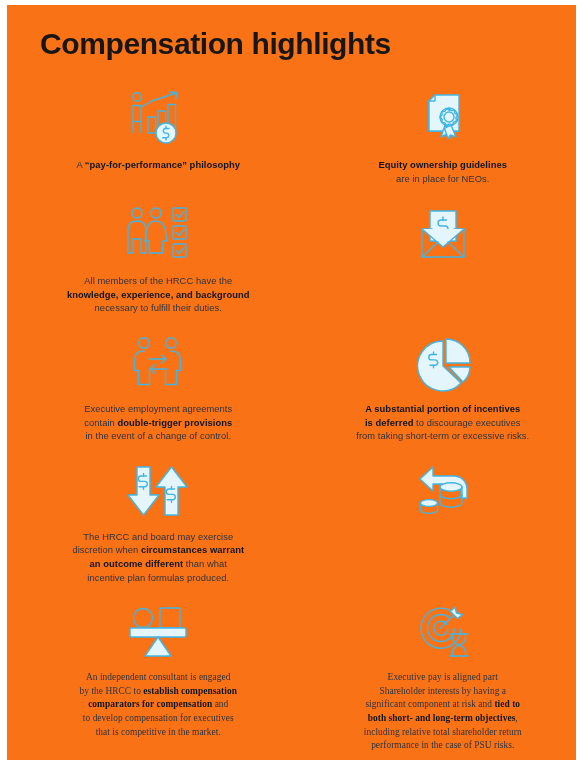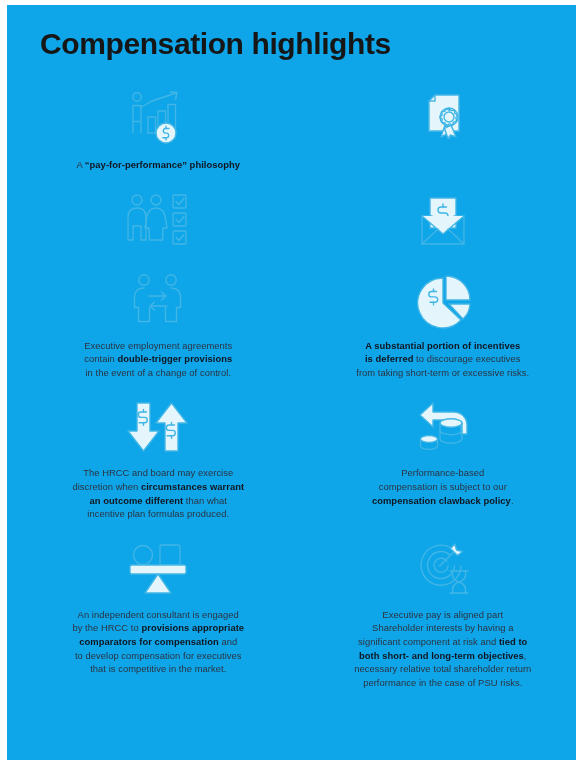--- a/index.html
+++ b/index.html
@@ -12,21 +12,21 @@
     height: 765px;
     overflow: hidden;
     font-family: "Liberation Sans", sans-serif;
   }
   .page {
     position: absolute;
     left: 7px;
     top: 5px;
     width: 569px;
     height: 755px;
-    background: #0ea5e9;
+    background: #f97316;
     box-sizing: border-box;
   }
   .page-title {
     position: absolute;
     left: 33px;
     top: 22px;
     font-size: 30px;
     font-weight: bold;
     letter-spacing: -0.4px;
     color: #161616;
@@ -68,21 +68,21 @@
   }
   .cell-text b {
     font-weight: bold;
     color: #101520;
   }
   
   .r1 { margin-bottom: 18px; }
   .r2 { margin-bottom: 16px; }
   .r3 { margin-bottom: 16px; }
   .r4 { margin-bottom: 16px; align-items: center; }
-  .r5 { margin-bottom: 2px; }
+  .r5 { margin-bottom: 2px; font-family: Liberation Serif, serif; }
 </style>
 </head>
 <body>
 
 <div class="page">
 
   <div class="page-title">Compensation highlights</div>
 
   <div class="grid">
 
@@ -111,37 +111,39 @@
           <path d="M18 12 h30 v30 H18 V12 z" fill="#e4f6fb"></path>
           <path d="M18 12 l6 -6 h24 v36 H18 V12 z" fill="#e4f6fb"></path>
           <path d="M24 6 v6 h-6"></path>
           <path d="M34 36 l-4 12 l5 -2.5 l3.5 4 l3 -10 z" fill="#e4f6fb"></path>
           <path d="M40 36 l5 12 l-5.5 -2 l-2.5 3.5 l-3.5 -10 z" fill="#e4f6fb"></path>
           <circle cx="38" cy="28" r="9" fill="#e4f6fb"></circle>
           <path d="M38 19.2 l2.2 2.4 l3.2 -0.6 l0.3 3.2 l2.7 1.8 l-1.6 2.8 l1.1 3.1 l-3.1 1 l-1.3 3 l-3.1 -1 l-2.8 1.6 l-1.8 -2.7 l-3.2 -0.3 l0.6 -3.2 l-2.4 -2.2 l2.4 -2.2 l-0.6 -3.2 l3.2 -0.3 l1.8 -2.7 l2.8 1.6 z"></path>
           <circle cx="38" cy="28" r="5"></circle>
         </svg>
       </div>
+      <div class="cell-text"><b>Equity ownership guidelines</b><br><span>are in place for NEOs.</span></div>
     </div>
 
     <div class="cell r2">
       <div class="icon-wrap">
         <svg width="70" height="60" viewBox="0 0 70 60" fill="none" stroke="#41b6e6" stroke-width="1.4" stroke-linecap="round" stroke-linejoin="round">
           <circle cx="14" cy="8" r="5"></circle>
           <path d="M14 16 c-7 0 -9 4 -9 9 v23 h5 v-14 h8 v14 h5 V25 c0 -5 -2 -9 -9 -9 z"></path>
           <circle cx="33" cy="8" r="5"></circle>
           <path d="M33 16 c-6 0 -8.5 4 -9.5 10 l-1.5 10 h4 l0.5 12 h13 l0.5 -12 h4 l-1.5 -10 c-1 -6 -3.5 -10 -9.5 -10 z"></path>
           <rect x="50" y="3" width="13" height="13" rx="1"></rect>
           <path d="M53 9.5 l3 3 l5 -6"></path>
           <rect x="50" y="21" width="13" height="13" rx="1"></rect>
           <path d="M53 27.5 l3 3 l5 -6"></path>
           <rect x="50" y="39" width="13" height="13" rx="1"></rect>
           <path d="M53 45.5 l3 3 l5 -6"></path>
         </svg>
       </div>
+      <div class="cell-text"><span>All members of the HRCC have the</span><br><b>knowledge, experience, and background</b><br><span>necessary to fulfill their duties.</span></div>
     </div>
 
     <div class="cell r2">
       <div class="icon-wrap">
         <svg width="64" height="58" viewBox="0 0 64 58" fill="none" stroke="#41b6e6" stroke-width="1.4" stroke-linecap="round" stroke-linejoin="round">
           <rect x="19" y="4" width="26" height="30" fill="#e4f6fb"></rect>
           <path d="M35.5 13 h-5.5 a3 3 0 0 0 0 6 h4 a3 3 0 0 1 0 6 h-5.5"></path>
           <path d="M32 10 v3.5 M32 25 v3.5"></path>
           <path d="M11 22 h10 M43 22 h10"></path>
           <path d="M11 22 v28 h42 V22"></path>
@@ -196,45 +198,44 @@
       <div class="icon-wrap">
         <svg width="64" height="58" viewBox="0 0 64 58" fill="none" stroke="#41b6e6" stroke-width="1.4" stroke-linecap="round" stroke-linejoin="round">
           <path d="M22 4 L9 16 L22 28 v-7 h22 a6 6 0 0 1 6 6 v8 h6 v-9 a13 13 0 0 0 -13 -13 H22 z" fill="#e4f6fb"></path>
           <ellipse cx="40" cy="24" rx="11" ry="4.2" fill="#e4f6fb"></ellipse>
           <path d="M29 24 v16 a11 4.2 0 0 0 22 0 V24"></path>
           <path d="M29 31.5 a11 4.2 0 0 0 22 0"></path>
           <ellipse cx="18" cy="40" rx="8.5" ry="3.4" fill="#e4f6fb"></ellipse>
           <path d="M9.5 40 v7 a8.5 3.4 0 0 0 17 0 v-7"></path>
         </svg>
       </div>
-      <div class="cell-text"><span>Performance-based</span><br><span>compensation is subject to our</span><br><b>compensation clawback policy</b><span>.</span></div>
     </div>
 
     <div class="cell r5">
       <div class="icon-wrap">
         <svg width="66" height="58" viewBox="0 0 66 58" fill="none" stroke="#41b6e6" stroke-width="1.4" stroke-linecap="round" stroke-linejoin="round">
           <circle cx="18" cy="14" r="9.5"></circle>
           <rect x="35" y="4" width="20" height="20" rx="1.5"></rect>
           <rect x="5" y="24" width="56" height="9" rx="1.5" fill="#e4f6fb"></rect>
           <path d="M33 33 L20 52 h26 z" fill="#e4f6fb"></path>
         </svg>
       </div>
-      <div class="cell-text"><span>An independent consultant is engaged</span><br><span>by the HRCC to </span><b>provisions appropriate</b><br><b>comparators for compensation</b><span> and</span><br><span>to develop compensation for executives</span><br><span>that is competitive in the market.</span></div>
+      <div class="cell-text"><span>An independent consultant is engaged</span><br><span>by the HRCC to </span><b>establish compensation</b><br><b>comparators for compensation</b><span> and</span><br><span>to develop compensation for executives</span><br><span>that is competitive in the market.</span></div>
     </div>
 
     <div class="cell r5">
       <div class="icon-wrap">
         <svg width="64" height="58" viewBox="0 0 64 58" fill="none" stroke="#41b6e6" stroke-width="1.4" stroke-linecap="round" stroke-linejoin="round">
           <path d="M41 7.5 A20 20 0 1 0 50 25"></path>
           <path d="M39 14 A13.5 13.5 0 1 0 43.5 25"></path>
           <path d="M36 20.5 A7 7 0 1 0 37 25"></path>
           <path d="M28.5 25 L45 9"></path>
           <path d="M44 3 l1.5 6 l6 1.5 l-5 4 l-7 -7 z" fill="#e4f6fb"></path>
           <path d="M39 30 h18 M39 52 h18"></path>
           <path d="M41.5 30 v4 c0 5 6.5 7 6.5 7 s6.5 -2 6.5 -7 v-4"></path>
           <path d="M41.5 52 v-4 c0 -5 6.5 -7 6.5 -7 s6.5 2 6.5 7 v4"></path>
         </svg>
       </div>
-      <div class="cell-text"><span>Executive pay is aligned part</span><br><span>Shareholder interests by having a</span><br><span>significant component at risk and </span><b>tied to</b><br><b>both short- and long-term objectives</b><span>,</span><br><span>necessary relative total shareholder return</span><br><span>performance in the case of PSU risks.</span></div>
+      <div class="cell-text"><span>Executive pay is aligned part</span><br><span>Shareholder interests by having a</span><br><span>significant component at risk and </span><b>tied to</b><br><b>both short- and long-term objectives</b><span>,</span><br><span>including relative total shareholder return</span><br><span>performance in the case of PSU risks.</span></div>
     </div>
 
   </div>
 </div>
 
 </body></html>

